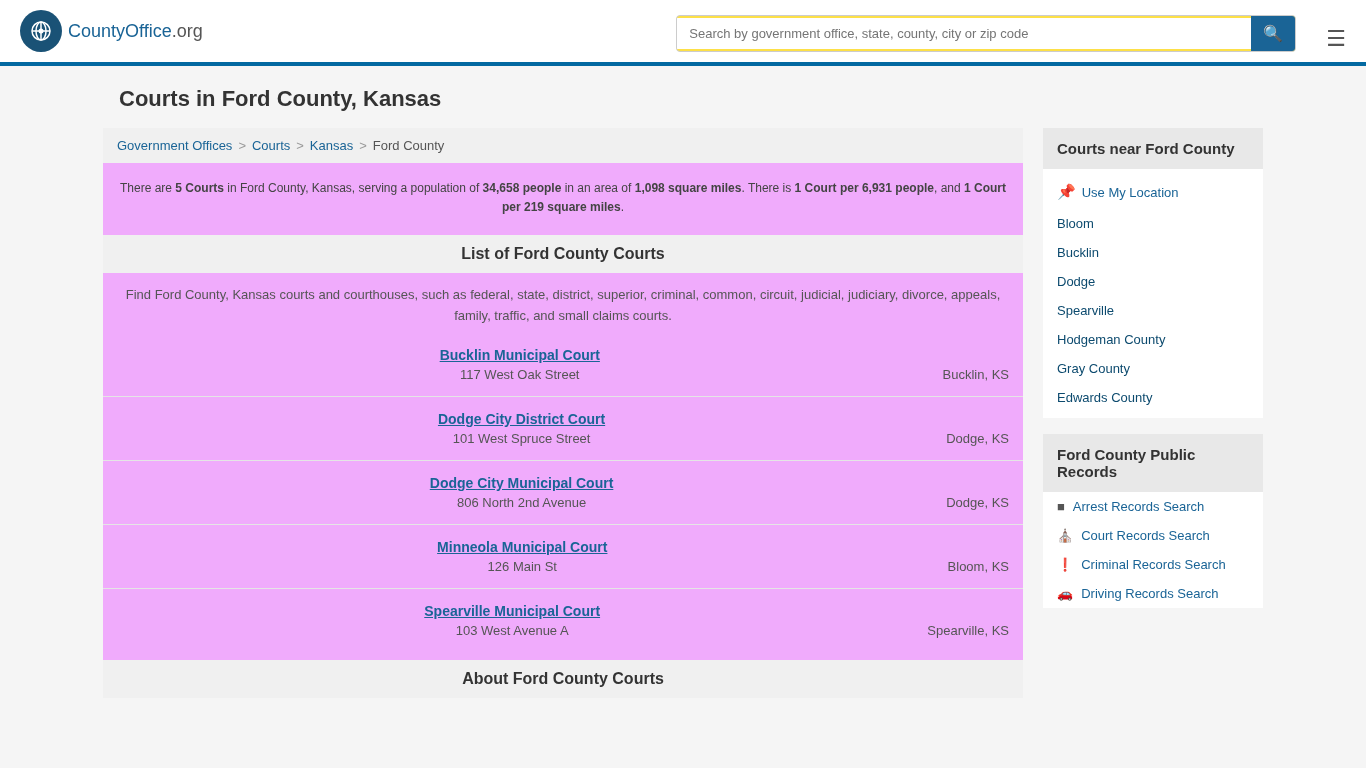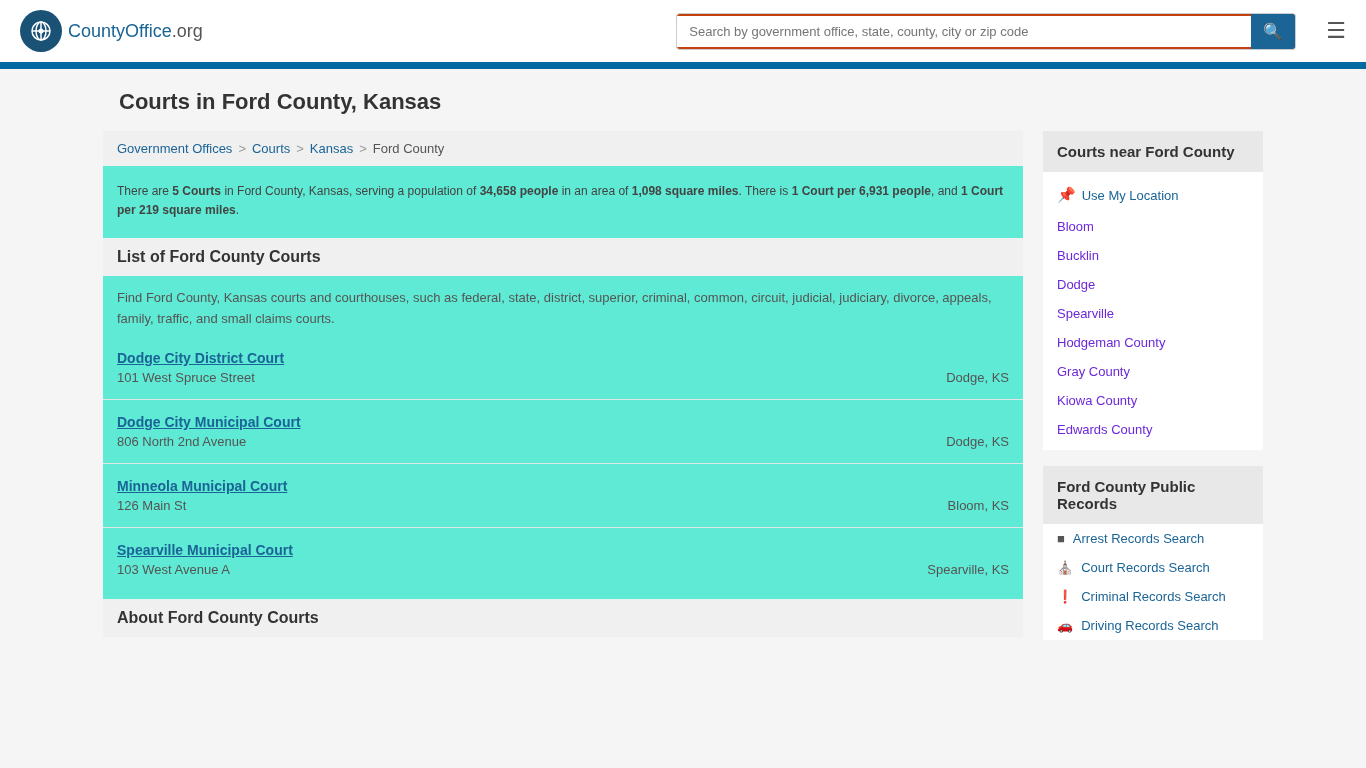--- a/index.html
+++ b/index.html
@@ -1,24 +1,24 @@
 <!DOCTYPE html>
 <html><head>
   <meta charset="utf-8">
   <style>
     * { margin: 0; padding: 0; box-sizing: border-box; }
     body { font-family: Arial, sans-serif; font-size: 14px; color: #333; background: #f5f5f5; }
 
     
     #header {
       background: #fff;
-      border-bottom: 7px solid #0369a1;
+      border-bottom: 4px solid #0369a1;
       padding: 10px 20px;
       display: flex;
-      align-items: center;
+      align-items: flex-end;
       gap: 20px;
     }
     #logo-area {
       display: flex;
       align-items: center;
       gap: 6px;
       text-decoration: none;
     }
     .logo-circle {
       width: 42px;
@@ -38,21 +38,21 @@
     }
     .logo-text span { color: #1a6496; font-weight: normal; }
     .search-bar {
       flex: 1;
       max-width: 620px;
       margin-left: auto;
       display: flex;
       align-items: center;
       border: 1px solid #ccc;
       border-radius: 4px;
-      background: #c2410c;
+      background: #fde047;
       overflow: hidden;
     }
     .search-bar input {
       flex: 1;
       border: none;
       outline: none;
       padding: 8px 12px;
       font-size: 13px;
       color: #999;
     }
@@ -86,21 +86,22 @@
     }
 
     #content-area {
       display: flex;
       gap: 20px;
       align-items: flex-start;
     }
 
     #main-content {
       flex: 1;
-      background: #5eead4;
+      background: #f0abfc;
+      text-align: center;
     }
 
     
     .breadcrumb {
       background: #f0f0f0;
       padding: 10px 14px;
       font-size: 13px;
       color: #555;
       display: flex;
       align-items: center;
@@ -188,21 +189,21 @@
       color: #333;
     }
 
     .sidebar-list {
       padding: 6px 0;
     }
 
     .sidebar-list a {
       display: block;
       padding: 7px 14px;
-      color: #6d28d9;
+      color: #0c4a6e;
       text-decoration: none;
       font-size: 13px;
     }
 
     .location-item {
       display: flex;
       align-items: center;
       gap: 6px;
       padding: 8px 14px;
       color: #1a6496;
@@ -280,20 +281,27 @@
           <b>1 Court per 6,931 people</b>, and
           <b>1 Court per 219 square miles</b>.
         </p>
       </div>
 
       <div class="section-heading">List of Ford County Courts</div>
 
       <div class="section-desc">Find Ford County, Kansas courts and courthouses, such as federal, state, district, superior, criminal, common, circuit, judicial, judiciary, divorce, appeals, family, traffic, and small claims courts.</div>
 
       <div id="courts-list">
+          <div class="court-item">
+    <div class="court-details">
+      <div class="court-name">Bucklin Municipal Court</div>
+      <div class="court-address">117 West Oak Street</div>
+    </div>
+    <div class="court-city">Bucklin, KS</div>
+  </div>
           <div class="court-item">
     <div class="court-details">
       <div class="court-name">Dodge City District Court</div>
       <div class="court-address">101 West Spruce Street</div>
     </div>
     <div class="court-city">Dodge, KS</div>
   </div>
           <div class="court-item">
     <div class="court-details">
       <div class="court-name">Dodge City Municipal Court</div>
@@ -332,21 +340,20 @@
           </div>
           <div id="nearby-cities">
               <a href="#">Bloom</a>
               <a href="#">Bucklin</a>
               <a href="#">Dodge</a>
               <a href="#">Spearville</a>
             </div>
           <div id="nearby-counties">
               <a href="#">Hodgeman County</a>
               <a href="#">Gray County</a>
-              <a href="#">Kiowa County</a>
               <a href="#">Edwards County</a>
             </div>
         </div>
       </div>
 
       <div class="sidebar-box">
         <div class="sidebar-header">Ford County Public Records</div>
         <div id="public-records-list">
             <a href="#" class="sidebar-record-item">
               <span class="record-icon">■</span>

